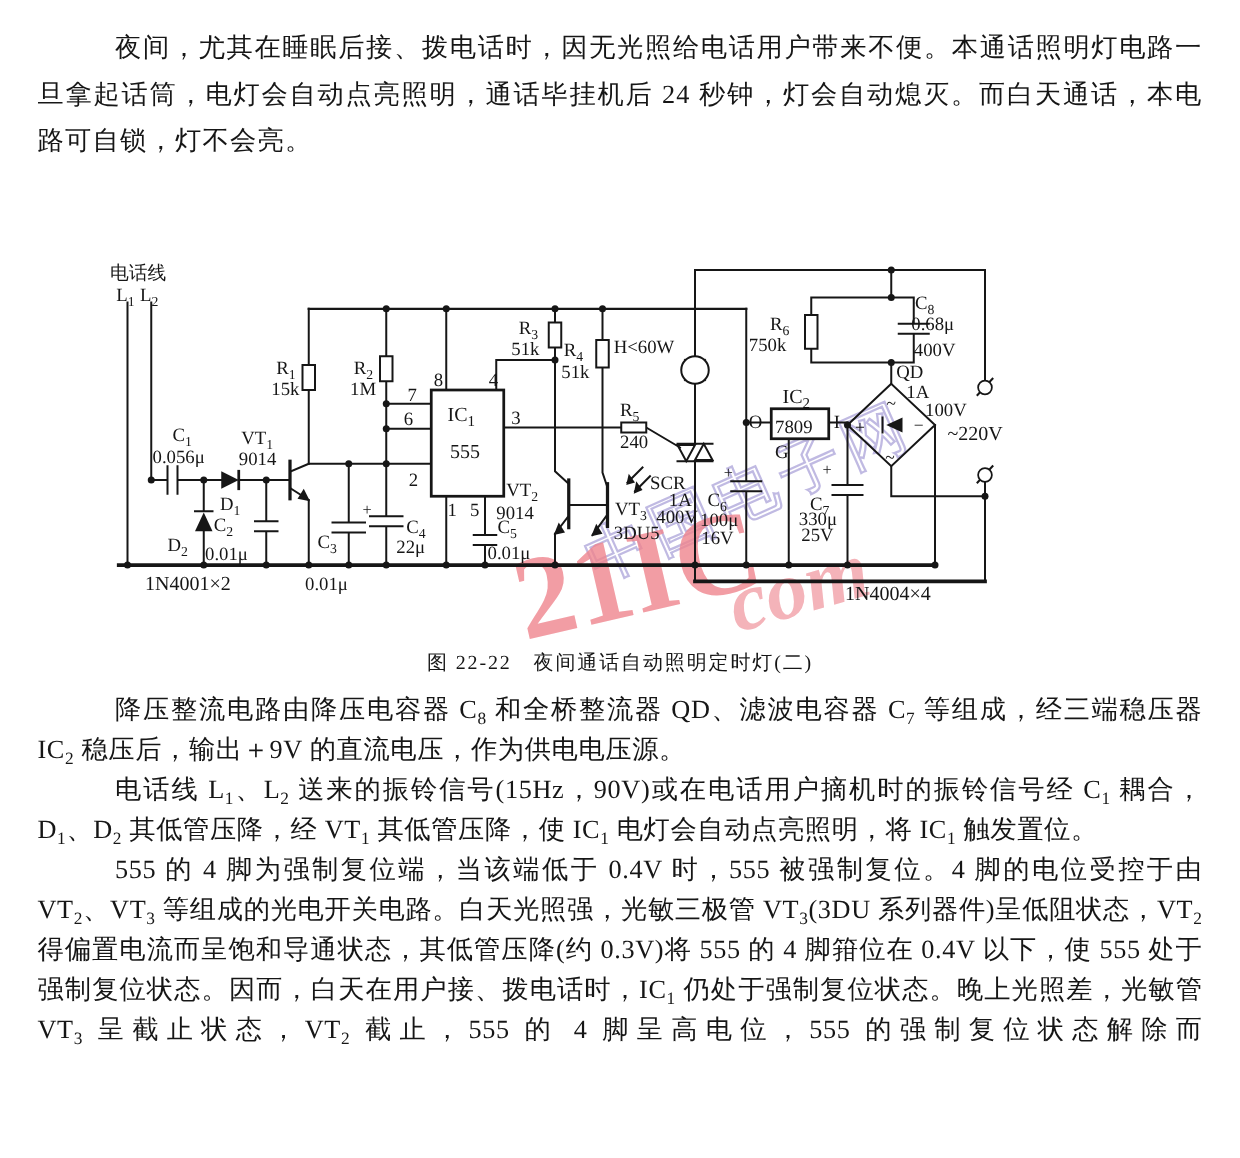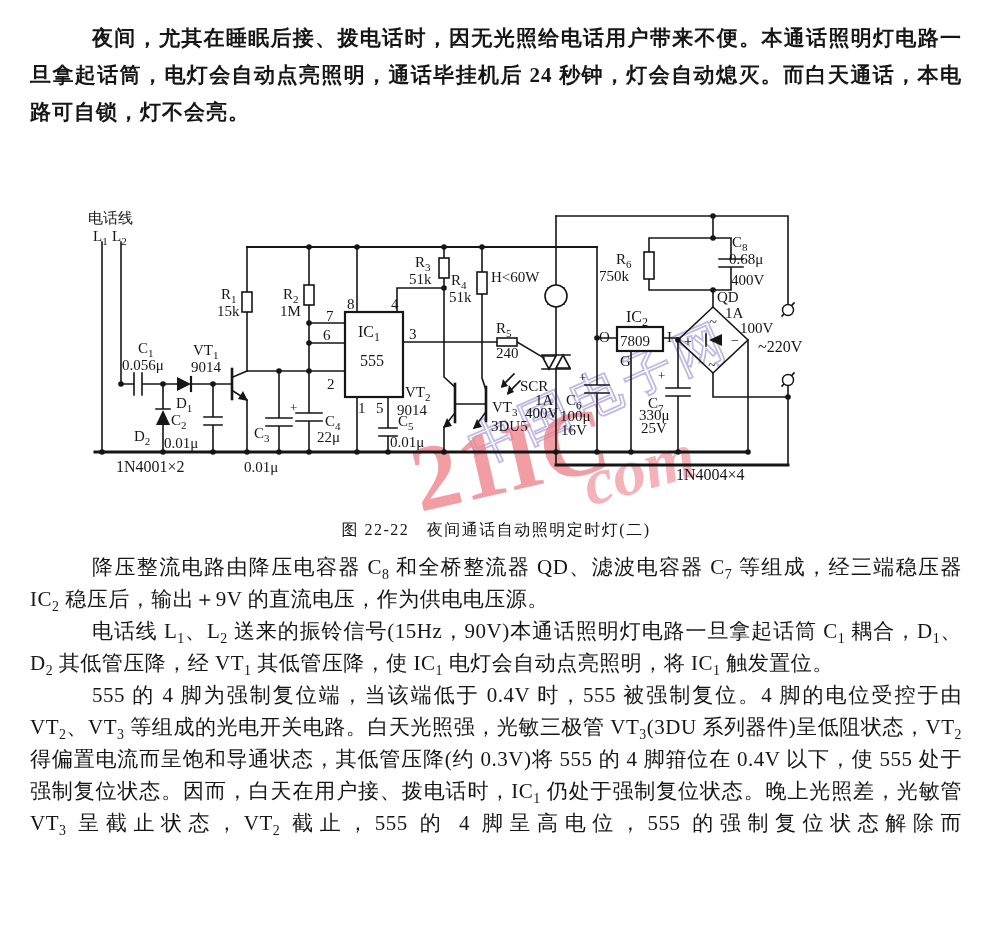--- a/index.html
+++ b/index.html
@@ -4,21 +4,21 @@
 <style>
   html,body{margin:0;padding:0;}
   body{
     width:992px;height:926px;position:relative;background:#ffffff;
     font-family:"Liberation Serif","DejaVu Serif",serif;color:#161616;
     overflow:hidden;
   }
   .text-block{position:absolute;left:30px;width:932px;text-align:justify;}
   .text-block p{margin:0;text-indent:62px;}
   .text-block p.continued{text-align-last:justify;}
-  #text-top{top:20px;font-size:21px;line-height:37px;letter-spacing:1px;font-weight:bold;}
+  #text-top{top:20px;font-size:21px;line-height:37px;letter-spacing:1px;}
   #text-bottom{top:551px;font-size:21px;line-height:32px;letter-spacing:0.5px;}
   sub{font-size:0.66em;line-height:0;}
   #figure-wrap{position:absolute;top:200px;left:0;width:992px;height:315px;}
   #caption{position:absolute;top:520px;left:0;width:992px;text-align:center;
     font-size:16px;letter-spacing:1.5px;}
   svg text{font-family:"Liberation Serif","DejaVu Serif",serif;fill:#161616;}
   .wm-cn{font-size:50px;letter-spacing:6px;fill:none;stroke:#b6aede;stroke-width:1.8px;opacity:.85;}
   .wm-brand{font-size:94px;font-weight:bold;fill:#ef858e;opacity:.8;}
   .wm-suffix{font-size:66px;font-style:italic;font-weight:bold;fill:#f09aa2;opacity:.75;}
 </style>
@@ -242,15 +242,15 @@
         <text x="758" y="352" font-size="16"><tspan dy="0">~220V</tspan></text>
         <text x="676" y="480" font-size="16"><tspan dy="0">1N4004×4</tspan></text>
       </g>
 </svg>
 </div>
 
 <div id="caption"><span>图 22-22　夜间通话自动照明定时灯(二)</span></div>
 
 <div id="text-bottom" class="text-block">
   <p><span>降压整流电路由降压电容器 C</span><sub>8</sub><span> 和全桥整流器 QD、滤波电容器 C</span><sub>7</sub><span> 等组成，经三端稳压器 IC</span><sub>2</sub><span> 稳压后，输出＋9V 的直流电压，作为供电电压源。</span></p>
-  <p><span>电话线 L</span><sub>1</sub><span>、L</span><sub>2</sub><span> 送来的振铃信号(15Hz，90V)本通话照明灯电路一旦拿起话筒 C</span><sub>1</sub><span> 耦合，D</span><sub>1</sub><span>、D</span><sub>2</sub><span> 其低管压降，经 VT</span><sub>1</sub><span> 其低管压降，使 IC</span><sub>1</sub><span> 电灯会自动点亮照明，将 IC</span><sub>1</sub><span> 触发置位。</span></p>
+  <p><span>电话线 L</span><sub>1</sub><span>、L</span><sub>2</sub><span> 送来的振铃信号(15Hz，90V)或在电话用户摘机时的振铃信号经 C</span><sub>1</sub><span> 耦合，D</span><sub>1</sub><span>、D</span><sub>2</sub><span> 其低管压降，经 VT</span><sub>1</sub><span> 其低管压降，使 IC</span><sub>1</sub><span> 电灯会自动点亮照明，将 IC</span><sub>1</sub><span> 触发置位。</span></p>
   <p class="continued"><span>555 的 4 脚为强制复位端，当该端低于 0.4V 时，555 被强制复位。4 脚的电位受控于由 VT</span><sub>2</sub><span>、VT</span><sub>3</sub><span> 等组成的光电开关电路。白天光照强，光敏三极管 VT</span><sub>3</sub><span>(3DU 系列器件)呈低阻状态，VT</span><sub>2</sub><span> 得偏置电流而呈饱和导通状态，其低管压降(约 0.3V)将 555 的 4 脚箝位在 0.4V 以下，使 555 处于强制复位状态。因而，白天在用户接、拨电话时，IC</span><sub>1</sub><span> 仍处于强制复位状态。晚上光照差，光敏管 VT</span><sub>3</sub><span> 呈截止状态，VT</span><sub>2</sub><span> 截止，555 的 4 脚呈高电位，555 的强制复位状态解除而</span></p>
 </div>
 
 </body></html>

